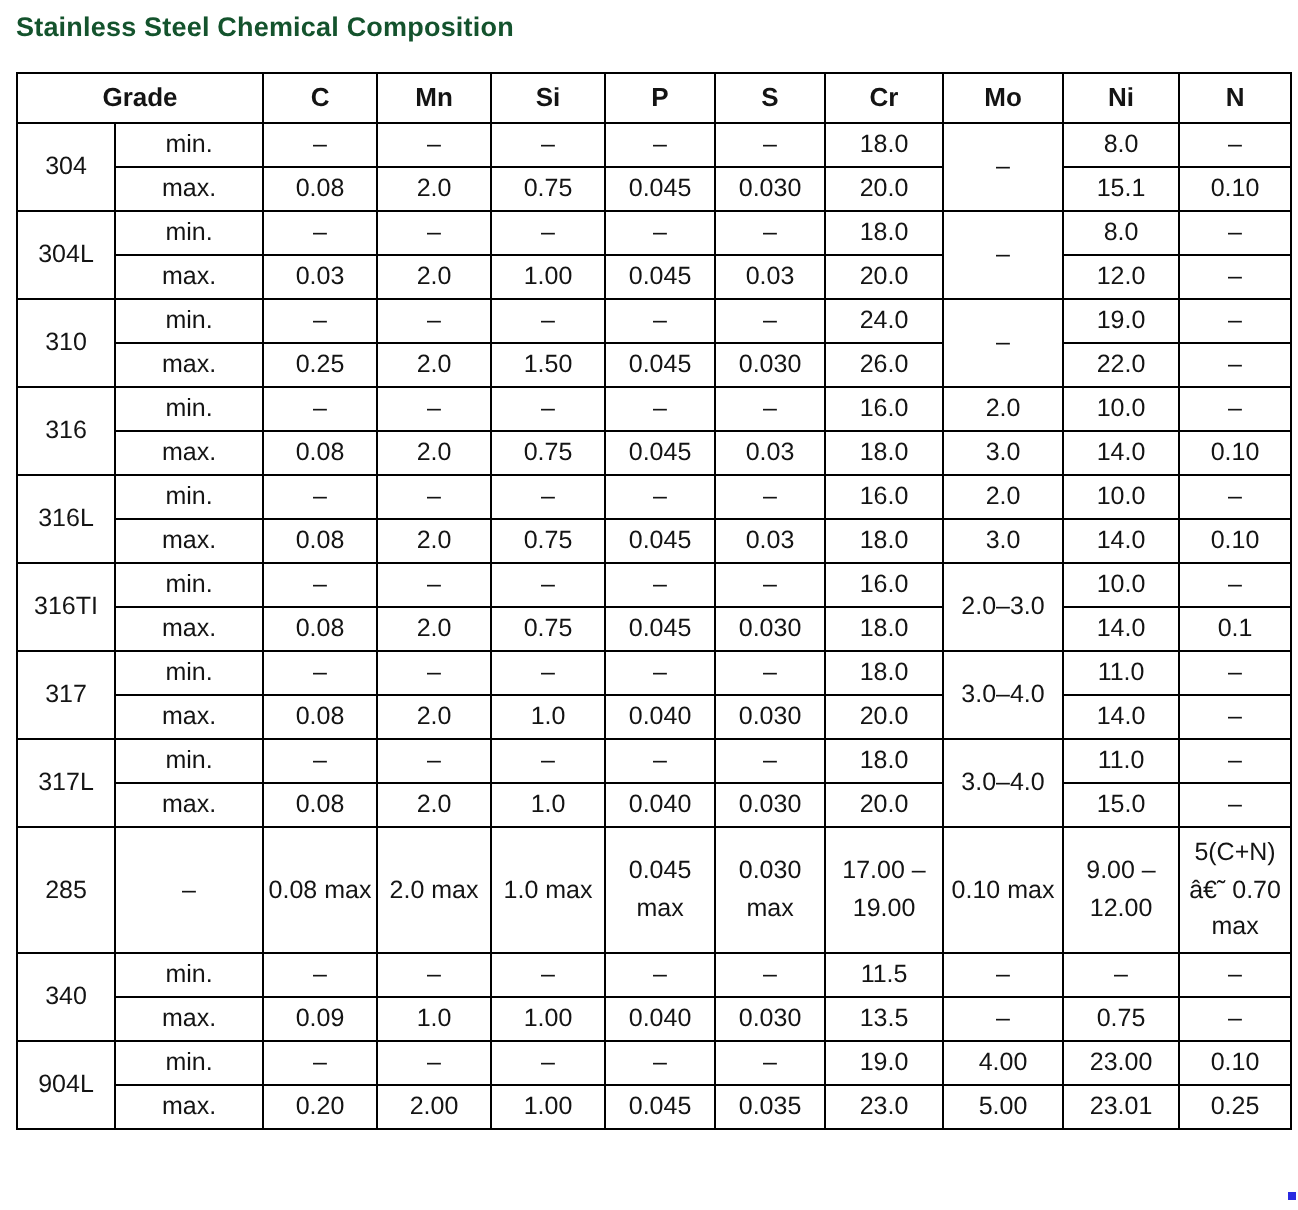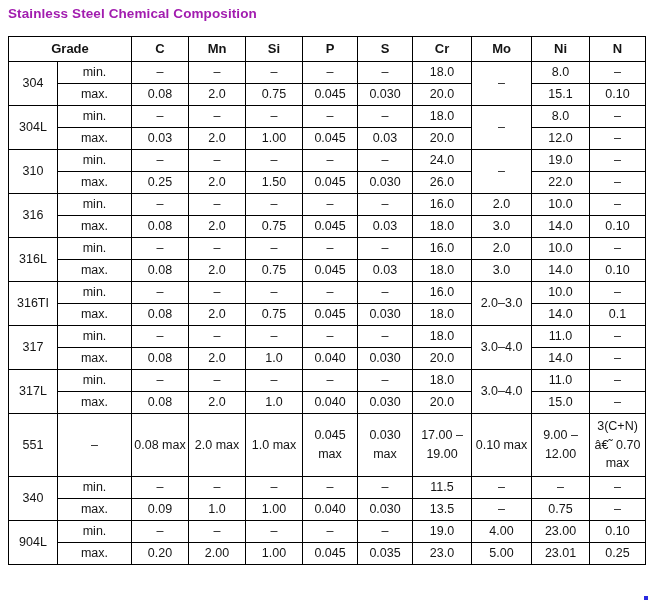--- a/index.html
+++ b/index.html
@@ -11,21 +11,21 @@
   body {
     width: 649px;
     height: 605px;
     position: relative;
     overflow: hidden;
     color: #141414;
   }
   .page-title {
     font-size: 13.5px;
     font-weight: 700;
-    color: #a21caf;
+    color: #14532d;
     margin: 6px 0 0 8px;
     letter-spacing: 0.1px;
   }
   table.comp {
     border-collapse: collapse;
     table-layout: fixed;
     margin: 15px 0 0 8px;
     width: 551px;
     border: 1.5px solid #000;
   }
@@ -283,35 +283,35 @@
         <td>0.08</td>
         <td>2.0</td>
         <td>1.0</td>
         <td>0.040</td>
         <td>0.030</td>
         <td>20.0</td>
         <td>15.0</td>
         <td>–</td>
       </tr>
       <tr class="tall">
-        <td class="grade">551</td>
+        <td class="grade">285</td>
         <td>–</td>
         <td>0.08&nbsp;max</td>
         <td>2.0&nbsp;max</td>
         <td>1.0&nbsp;max</td>
         <td>0.045
 max</td>
         <td>0.030
 max</td>
         <td>17.00 –
 19.00</td>
         <td>0.10&nbsp;max</td>
         <td>9.00 –
 12.00</td>
-        <td>3(C+N)
+        <td>5(C+N)
 â€˜ 0.70
 max</td>
       </tr>
       <tr>
         <td rowspan="2" class="grade">340</td>
         <td>min.</td>
         <td>–</td>
         <td>–</td>
         <td>–</td>
         <td>–</td>

